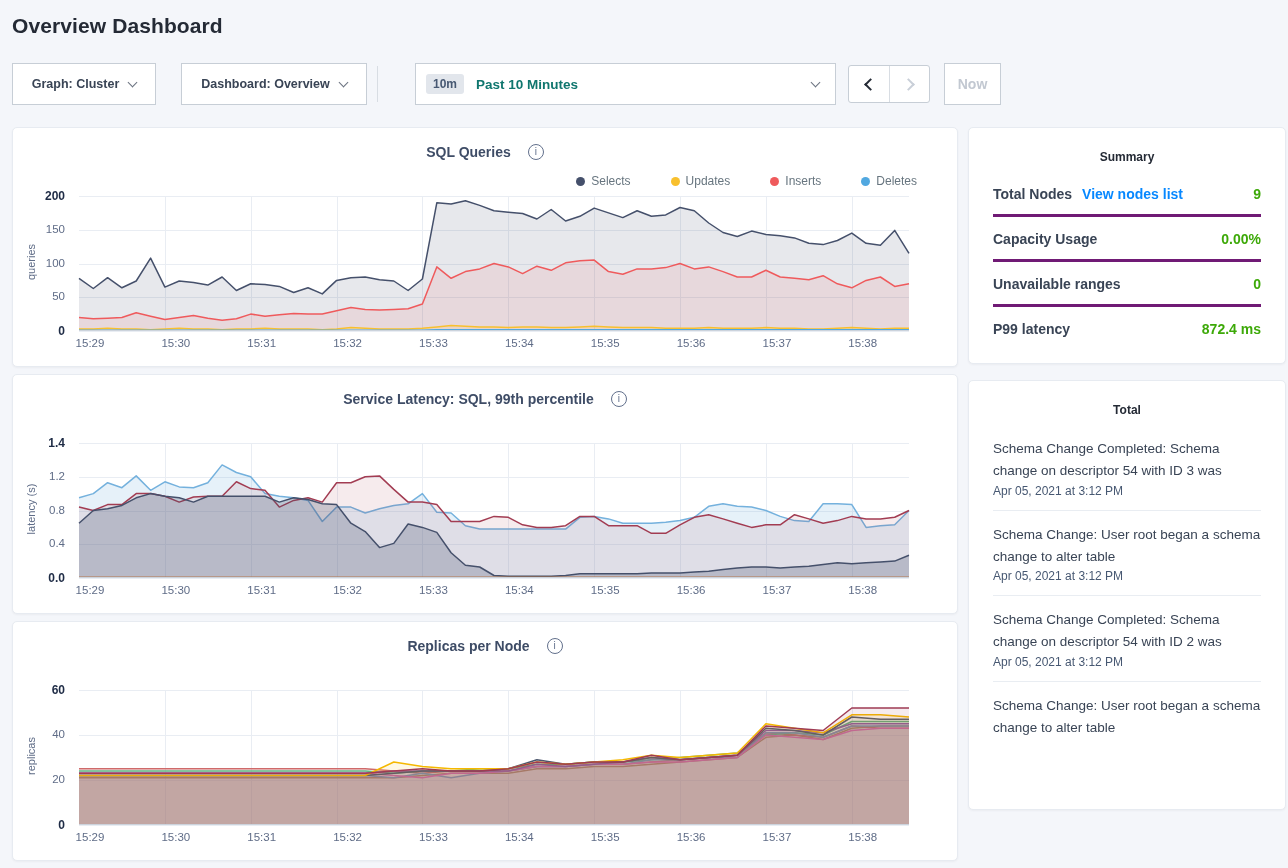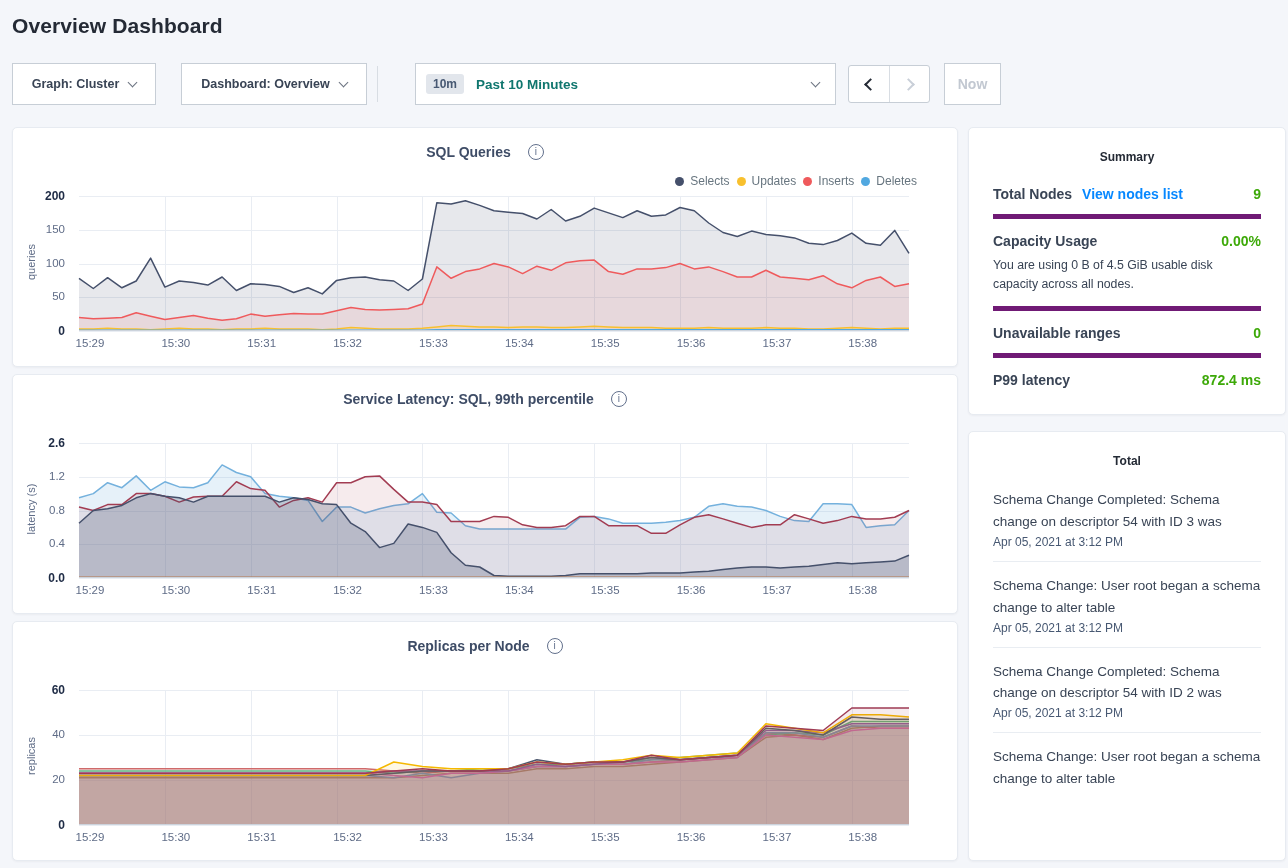--- a/index.html
+++ b/index.html
@@ -47,40 +47,40 @@
 
   
   .chart-card { position:relative; height:240px; margin-bottom:7px; }
   .chart-title-row { display:flex; justify-content:center; align-items:center; gap:17px; padding-top:16px; }
   .chart-title { font-size:14px; font-weight:700; color:#3e4c66; }
   .info-icon {
     width:16px; height:16px; border:1px solid #62708c; border-radius:50%;
     color:#62708c; font-size:10px; line-height:14px; text-align:center; font-style:normal;
     display:inline-block; cursor:pointer;
   }
-  .legend { position:absolute; top:46px; right:40px; display:flex; gap:7px; }
+  .legend { position:absolute; top:46px; right:40px; display:flex; gap:40px; }
   .legend-item { display:flex; align-items:center; gap:6px; }
   .legend-dot { width:9px; height:9px; border-radius:50%; }
   .legend-label { font-size:12px; color:#67757f; }
   .plot { position:absolute; left:0; top:68px; width:946px; height:160px; }
   .plot svg { position:absolute; left:66px; top:0; overflow:visible; }
   .ylabel {
     position:absolute; left:-27px; top:60px; width:90px; text-align:center;
     transform:rotate(-90deg); font-size:11px; color:#5f6c87;
   }
   .yticks { position:absolute; left:0; top:0; width:58px; height:135px; }
   .yticks span { position:absolute; right:6px; width:52px; text-align:right; font-size:11.5px; color:#5f6c87; }
   .yticks span.bold { font-weight:700; color:#1e2b45; font-size:12px; }
   .xticks { position:absolute; left:0; top:141px; width:946px; height:16px; }
   .xticks span { position:absolute; transform:translateX(-50%); font-size:11.5px; color:#5f6c87; }
 
   
   .side-card { padding:16px 24px 6px; }
   .side-card-title { text-align:center; font-size:12px; font-weight:700; color:#242a35; padding:6px 0 8px; }
-  .stat-block { border-bottom:5px solid #701a75; padding:14px 0 12px; }
+  .stat-block { border-bottom:3px solid #701a75; padding:14px 0 12px; }
   .stat-block:last-child { border-bottom:none; padding-bottom:20px; }
   .stat-head { display:flex; align-items:baseline; }
   .stat-label { font-size:14px; font-weight:700; color:#394455; }
   .stat-link { font-size:14px; font-weight:700; color:#0788ff; margin-left:10px; cursor:pointer; text-decoration:none; }
   .stat-value { margin-left:auto; font-size:14px; font-weight:700; color:#3da908; white-space:nowrap; }
   .stat-desc { margin-top:7px; font-size:12.3px; line-height:1.55; color:#394455; }
 
   .events-card { margin-top:16px; padding-bottom:0; height:430px; overflow:hidden; }
   .event-item { border-bottom:1px solid #e9edf2; padding:13px 0 12px; }
   .event-item:last-child { border-bottom:none; }
@@ -186,21 +186,21 @@
           <span class="chart-title">Service Latency: SQL, 99th percentile</span>
           <span class="info-icon">i</span>
         </div>
         <div class="plot">
           <div class="ylabel">latency (s)</div>
           <div class="yticks">
               <span class="bold" style="top: 128px;">0.0</span>
               <span style="top: 94.25px;">0.4</span>
               <span style="top: 60.5px;">0.8</span>
               <span style="top: 26.75px;">1.2</span>
-              <span class="bold" style="top: -7px;">2.6</span>
+              <span class="bold" style="top: -7px;">1.4</span>
             </div>
           <svg width="830" height="135" viewBox="0 0 830 135">
               <path d="M0 135.5H830M0 101.5H830M0 68.5H830M0 34.5H830M0 0.5H830M86.5 0V135M172.5 0V135M258.5 0V135M343.5 0V135M429.5 0V135M515.5 0V135M601.5 0V135M687.5 0V135M773.5 0V135" stroke="#e9edf3" fill="none"></path>
               <path d="M0.0 54.8L14.3 50.6L28.6 39.7L42.9 44.7L57.2 32.9L71.6 47.3L85.9 38.8L100.2 43.9L114.5 44.7L128.8 39.7L143.1 21.9L157.4 29.5L171.7 33.8L186.0 50.6L200.3 53.2L214.7 54.8L229.0 57.4L243.3 78.5L257.6 64.1L271.9 64.1L286.2 70.0L300.5 65.8L314.8 62.4L329.1 60.8L343.4 50.6L357.8 69.2L372.1 70.0L386.4 82.7L400.7 86.1L415.0 86.1L429.3 86.1L443.6 86.1L457.9 86.1L472.2 86.1L486.6 86.1L500.9 74.3L515.2 73.4L529.5 75.9L543.8 80.2L558.1 80.2L572.4 80.2L586.7 79.3L601.0 77.6L615.3 74.3L629.7 63.3L644.0 60.8L658.3 63.3L672.6 64.1L686.9 67.5L701.2 73.4L715.5 77.6L729.8 78.5L744.1 60.8L758.4 60.8L772.8 61.6L787.1 84.4L801.4 82.7L815.7 81.8L830.0 67.5L830 135L0 135Z" fill="rgba(116,177,221,0.18)" stroke="none"></path>
               <path d="M0.0 54.8L14.3 50.6L28.6 39.7L42.9 44.7L57.2 32.9L71.6 47.3L85.9 38.8L100.2 43.9L114.5 44.7L128.8 39.7L143.1 21.9L157.4 29.5L171.7 33.8L186.0 50.6L200.3 53.2L214.7 54.8L229.0 57.4L243.3 78.5L257.6 64.1L271.9 64.1L286.2 70.0L300.5 65.8L314.8 62.4L329.1 60.8L343.4 50.6L357.8 69.2L372.1 70.0L386.4 82.7L400.7 86.1L415.0 86.1L429.3 86.1L443.6 86.1L457.9 86.1L472.2 86.1L486.6 86.1L500.9 74.3L515.2 73.4L529.5 75.9L543.8 80.2L558.1 80.2L572.4 80.2L586.7 79.3L601.0 77.6L615.3 74.3L629.7 63.3L644.0 60.8L658.3 63.3L672.6 64.1L686.9 67.5L701.2 73.4L715.5 77.6L729.8 78.5L744.1 60.8L758.4 60.8L772.8 61.6L787.1 84.4L801.4 82.7L815.7 81.8L830.0 67.5" stroke="#74b1dd" stroke-width="1.5" fill="none" stroke-linejoin="round"></path>
               <path d="M0.0 64.1L14.3 67.5L28.6 61.6L42.9 61.6L57.2 50.6L71.6 50.6L85.9 53.2L100.2 59.1L114.5 54.0L128.8 53.2L143.1 53.2L157.4 38.8L171.7 45.6L186.0 47.3L200.3 64.1L214.7 57.4L229.0 54.8L243.3 59.1L257.6 39.7L271.9 39.7L286.2 33.8L300.5 32.9L314.8 46.4L329.1 59.1L343.4 59.1L357.8 61.6L372.1 78.5L386.4 78.5L400.7 78.5L415.0 73.4L429.3 74.3L443.6 81.8L457.9 84.4L472.2 84.4L486.6 82.7L500.9 73.4L515.2 73.4L529.5 82.7L543.8 82.7L558.1 82.7L572.4 90.3L586.7 90.3L601.0 81.8L615.3 74.3L629.7 71.7L644.0 75.9L658.3 80.2L672.6 84.4L686.9 81.8L701.2 81.8L715.5 71.7L729.8 75.9L744.1 80.2L758.4 77.6L772.8 73.4L787.1 75.9L801.4 75.9L815.7 74.3L830.0 67.5L830 135L0 135Z" fill="rgba(162,60,82,0.1)" stroke="none"></path>
               <path d="M0.0 64.1L14.3 67.5L28.6 61.6L42.9 61.6L57.2 50.6L71.6 50.6L85.9 53.2L100.2 59.1L114.5 54.0L128.8 53.2L143.1 53.2L157.4 38.8L171.7 45.6L186.0 47.3L200.3 64.1L214.7 57.4L229.0 54.8L243.3 59.1L257.6 39.7L271.9 39.7L286.2 33.8L300.5 32.9L314.8 46.4L329.1 59.1L343.4 59.1L357.8 61.6L372.1 78.5L386.4 78.5L400.7 78.5L415.0 73.4L429.3 74.3L443.6 81.8L457.9 84.4L472.2 84.4L486.6 82.7L500.9 73.4L515.2 73.4L529.5 82.7L543.8 82.7L558.1 82.7L572.4 90.3L586.7 90.3L601.0 81.8L615.3 74.3L629.7 71.7L644.0 75.9L658.3 80.2L672.6 84.4L686.9 81.8L701.2 81.8L715.5 71.7L729.8 75.9L744.1 80.2L758.4 77.6L772.8 73.4L787.1 75.9L801.4 75.9L815.7 74.3L830.0 67.5" stroke="#a23c52" stroke-width="1.5" fill="none" stroke-linejoin="round"></path>
               <path d="M0.0 80.2L14.3 67.5L28.6 65.8L42.9 62.4L57.2 54.8L71.6 50.6L85.9 53.2L100.2 54.8L114.5 59.1L128.8 53.2L143.1 53.2L157.4 53.2L171.7 53.2L186.0 53.2L200.3 59.1L214.7 54.8L229.0 56.5L243.3 60.8L257.6 61.6L271.9 80.2L286.2 88.6L300.5 104.6L314.8 100.4L329.1 81.0L343.4 84.4L357.8 89.4L372.1 109.7L386.4 122.3L400.7 124.0L415.0 132.5L429.3 133.3L443.6 133.3L457.9 133.3L472.2 133.3L486.6 132.5L500.9 130.8L515.2 130.8L529.5 130.8L543.8 130.8L558.1 130.8L572.4 129.9L586.7 129.9L601.0 129.9L615.3 129.1L629.7 128.3L644.0 126.6L658.3 124.9L672.6 124.0L686.9 124.0L701.2 124.9L715.5 124.0L729.8 123.2L744.1 121.5L758.4 119.8L772.8 120.7L787.1 119.8L801.4 119.0L815.7 118.1L830.0 112.2L830 135L0 135Z" fill="rgba(69,80,107,0.25)" stroke="none"></path>
               <path d="M0.0 80.2L14.3 67.5L28.6 65.8L42.9 62.4L57.2 54.8L71.6 50.6L85.9 53.2L100.2 54.8L114.5 59.1L128.8 53.2L143.1 53.2L157.4 53.2L171.7 53.2L186.0 53.2L200.3 59.1L214.7 54.8L229.0 56.5L243.3 60.8L257.6 61.6L271.9 80.2L286.2 88.6L300.5 104.6L314.8 100.4L329.1 81.0L343.4 84.4L357.8 89.4L372.1 109.7L386.4 122.3L400.7 124.0L415.0 132.5L429.3 133.3L443.6 133.3L457.9 133.3L472.2 133.3L486.6 132.5L500.9 130.8L515.2 130.8L529.5 130.8L543.8 130.8L558.1 130.8L572.4 129.9L586.7 129.9L601.0 129.9L615.3 129.1L629.7 128.3L644.0 126.6L658.3 124.9L672.6 124.0L686.9 124.0L701.2 124.9L715.5 124.0L729.8 123.2L744.1 121.5L758.4 119.8L772.8 120.7L787.1 119.8L801.4 119.0L815.7 118.1L830.0 112.2" stroke="#45506b" stroke-width="1.5" fill="none" stroke-linejoin="round"></path>
               <path d="M0.0 134.2L14.3 134.2L28.6 134.2L42.9 134.2L57.2 134.2L71.6 134.2L85.9 134.2L100.2 134.2L114.5 134.2L128.8 134.2L143.1 134.2L157.4 134.2L171.7 134.2L186.0 134.2L200.3 134.2L214.7 134.2L229.0 134.2L243.3 134.2L257.6 134.2L271.9 134.2L286.2 134.2L300.5 134.2L314.8 134.2L329.1 134.2L343.4 134.2L357.8 134.2L372.1 134.2L386.4 134.2L400.7 134.2L415.0 134.2L429.3 134.2L443.6 134.2L457.9 134.2L472.2 134.2L486.6 134.2L500.9 134.2L515.2 134.2L529.5 134.2L543.8 134.2L558.1 134.2L572.4 134.2L586.7 134.2L601.0 134.2L615.3 134.2L629.7 134.2L644.0 134.2L658.3 134.2L672.6 134.2L686.9 134.2L701.2 134.2L715.5 134.2L729.8 134.2L744.1 134.2L758.4 134.2L772.8 134.2L787.1 134.2L801.4 134.2L815.7 134.2L830.0 134.2" stroke="#b5764a" stroke-width="1.5" fill="none" stroke-linejoin="round"></path>
@@ -282,21 +282,20 @@
                 <span class="stat-label">Total Nodes</span>
                 <a class="stat-link">View nodes list</a>
                 <span class="stat-value">9</span>
               </div>
             </div>
             <div class="stat-block">
               <div class="stat-head">
                 <span class="stat-label">Capacity Usage</span>
                 <span class="stat-value">0.00%</span>
               </div>
-              <div class="stat-desc">You are using 0 B of 4.5 GiB usable disk capacity across all nodes.</div>
             </div>
             <div class="stat-block">
               <div class="stat-head">
                 <span class="stat-label">Unavailable ranges</span>
                 <span class="stat-value">0</span>
               </div>
             </div>
             <div class="stat-block">
               <div class="stat-head">
                 <span class="stat-label">P99 latency</span>

